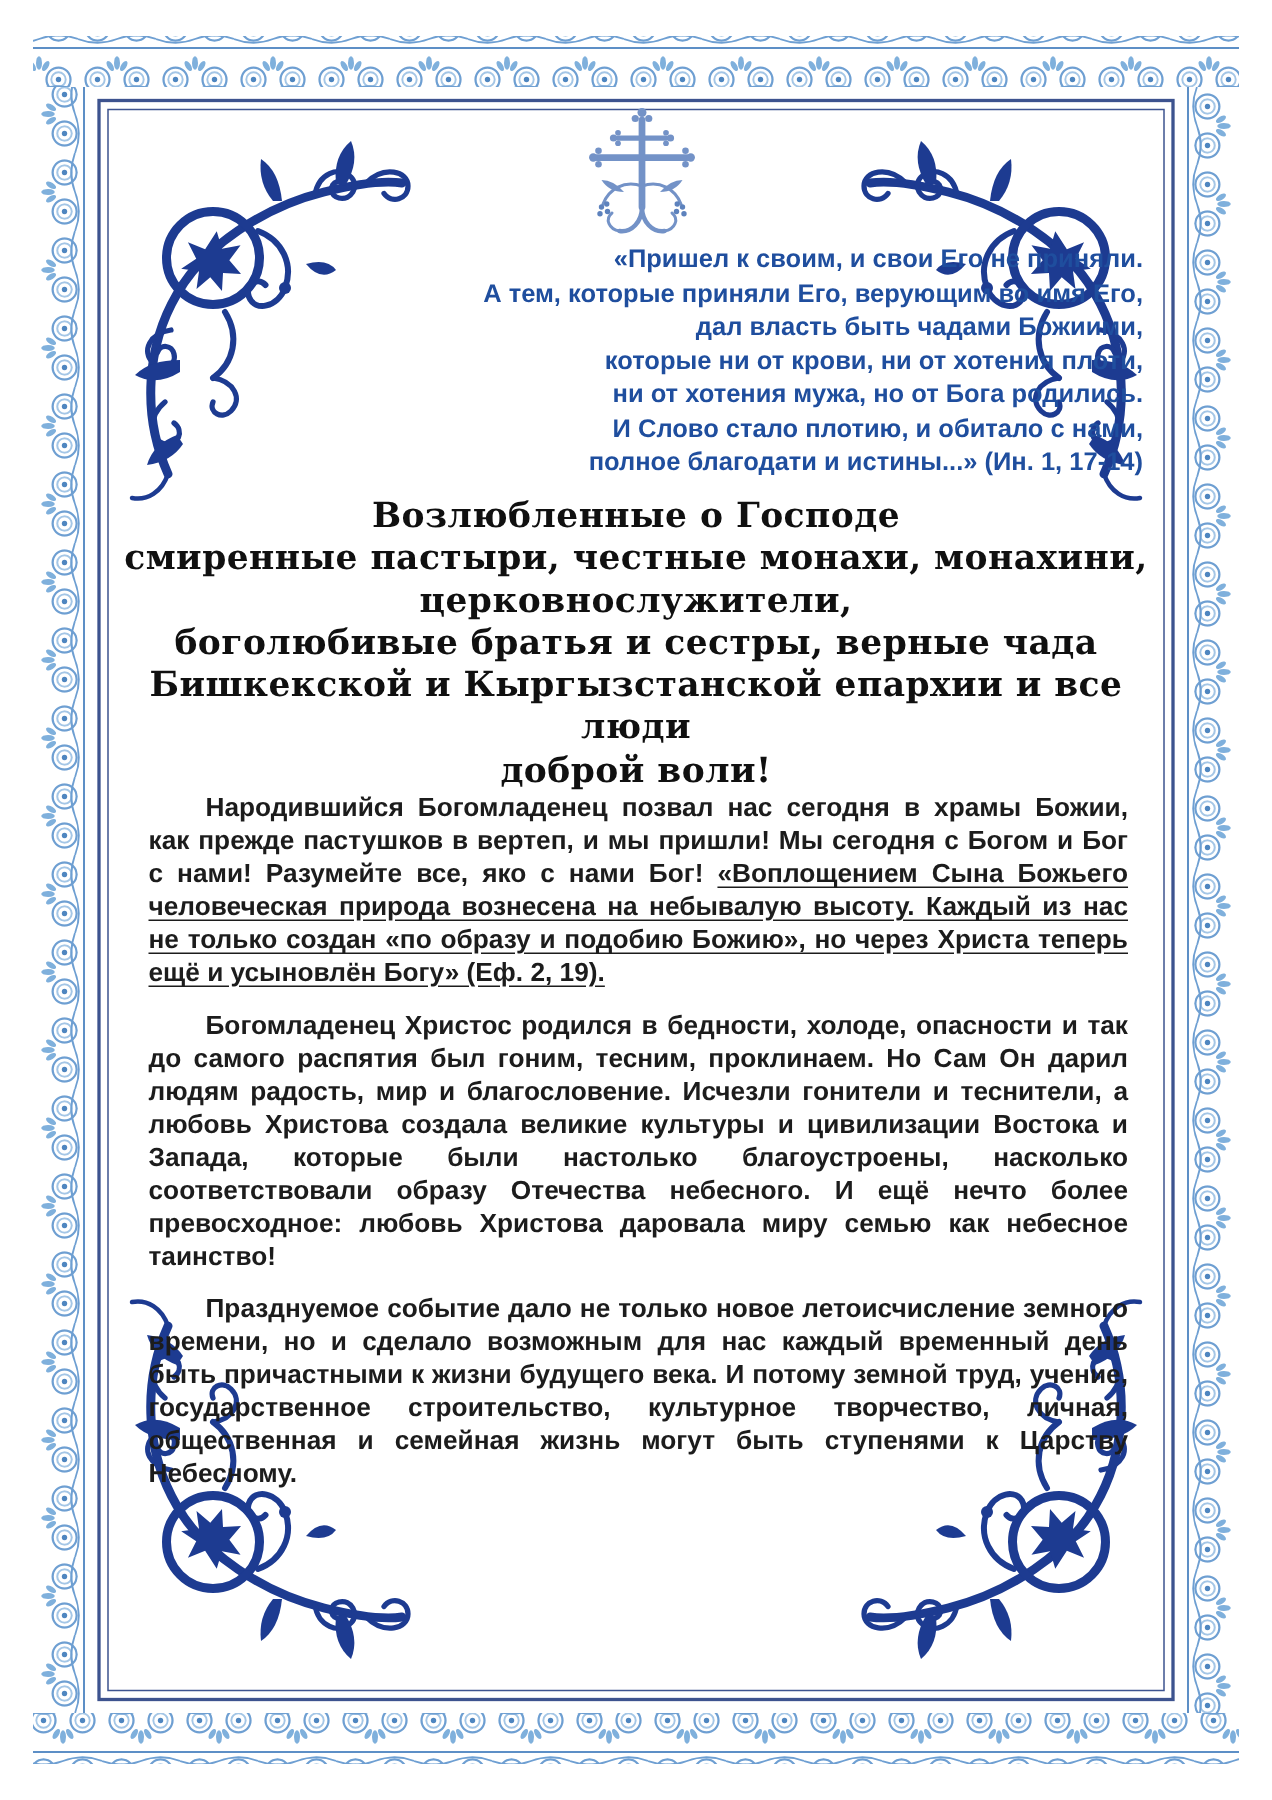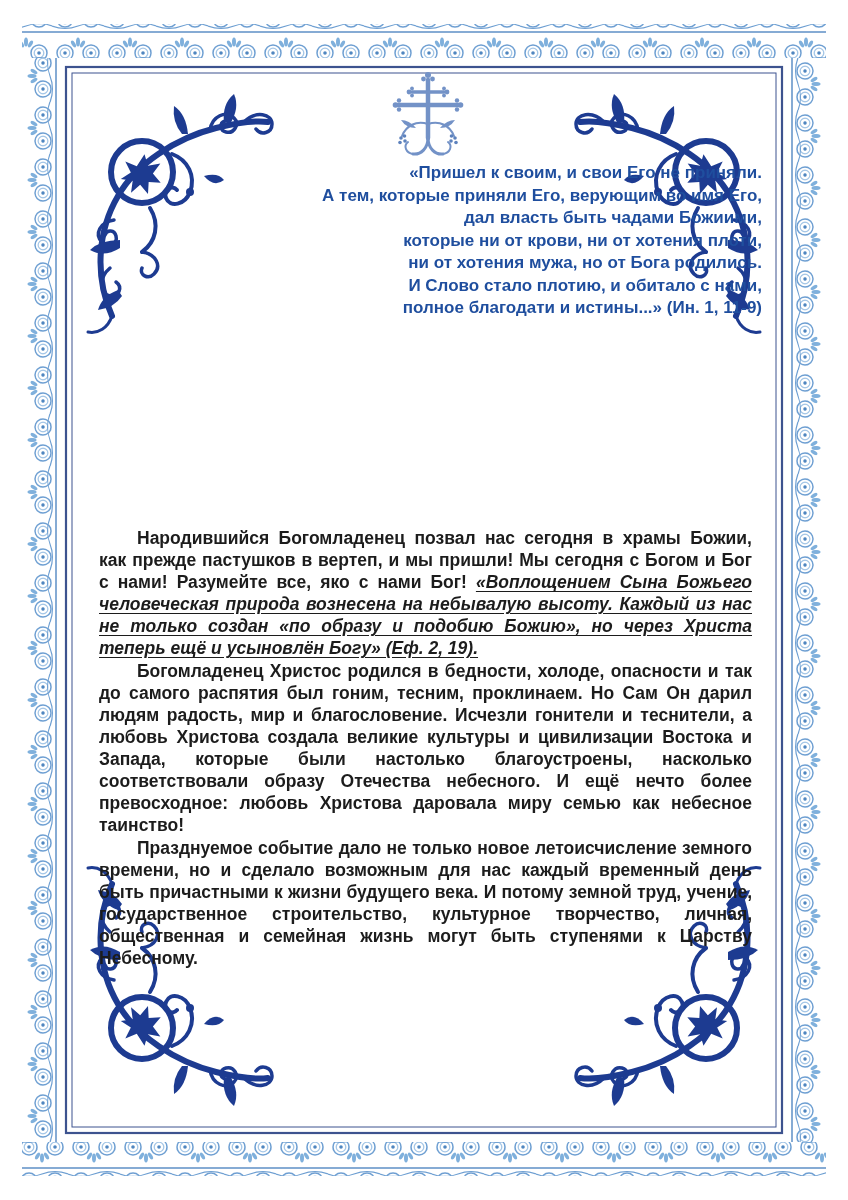--- a/index.html
+++ b/index.html
@@ -27,22 +27,22 @@
     color:#101010;letter-spacing:.3px;
     white-space:pre-line;
   }
   .body-text{
     position:absolute;top:527px;left:99px;width:653px;
     font-weight:bold;font-size:17.5px;line-height:22px;
     color:#1c1c1c;
     text-align:justify;
   }
   .body-text p{margin:0;text-indent:38px;}
-  .body-text p.spaced{margin-top:1px;}
-  .quote{font-style:italic;text-decoration:underline;text-underline-offset:3px;}
+  .body-text p.spaced{margin-top:13px;}
+  .quote{text-decoration:underline;text-underline-offset:3px;}
 </style>
 </head>
 <body>
 
 <div class="page">
 
   <svg class="frame-svg" viewBox="0 0 848 1200" aria-hidden="true">
     <defs>
       <pattern id="band" width="52" height="34" patternUnits="userSpaceOnUse">
         <g fill="none" stroke="#6e9fd2" stroke-width="1.5">
@@ -147,22 +147,28 @@
 
     <use href="#cross" transform="translate(383,68)"></use>
   </svg>
 
   <div class="epigraph">«Пришел к своим, и свои Его не приняли.
 А тем, которые приняли Его, верующим во имя Его,
 дал власть быть чадами Божиими,
 которые ни от крови, ни от хотения плоти,
 ни от хотения мужа, но от Бога родились.
 И Слово стало плотию, и обитало с нами,
-полное благодати и истины...» (Ин. 1, 11-9)</div>
+полное благодати и истины...» (Ин. 1, 17-14)</div>
 
+  <div class="main-title">Возлюбленные о Господе
+смиренные пастыри, честные монахи, монахини,
+церковнослужители,
+боголюбивые братья и сестры, верные чада
+Бишкекской и Кыргызстанской епархии и все люди
+доброй воли!</div>
 
   <div class="body-text">
     <p><span>Народившийся Богомладенец позвал нас сегодня в храмы Божии, как прежде пастушков в вертеп, и мы пришли! Мы сегодня с Богом и Бог с нами! Разумейте все, яко с нами Бог! </span><span class="quote">«Воплощением Сына Божьего человеческая природа вознесена на небывалую высоту. Каждый из нас не только создан «по образу и подобию Божию», но через Христа теперь ещё и усыновлён Богу» (Еф. 2, 19).</span></p>
     <p class="spaced">Богомладенец Христос родился в бедности, холоде, опасности и так до самого распятия был гоним, тесним, проклинаем. Но Сам Он дарил людям радость, мир и благословение. Исчезли гонители и теснители, а любовь Христова создала великие культуры и цивилизации Востока и Запада, которые были настолько благоустроены, насколько соответствовали образу Отечества небесного. И ещё нечто более превосходное: любовь Христова даровала миру семью как небесное таинство!</p>
     <p class="spaced">Празднуемое событие дало не только новое летоисчисление земного времени, но и сделало возможным для нас каждый временный день быть причастными к жизни будущего века. И потому земной труд, учение, государственное строительство, культурное творчество, личная, общественная и семейная жизнь могут быть ступенями к Царству Небесному.</p>
   </div>
 
 </div>
 
 </body></html>

